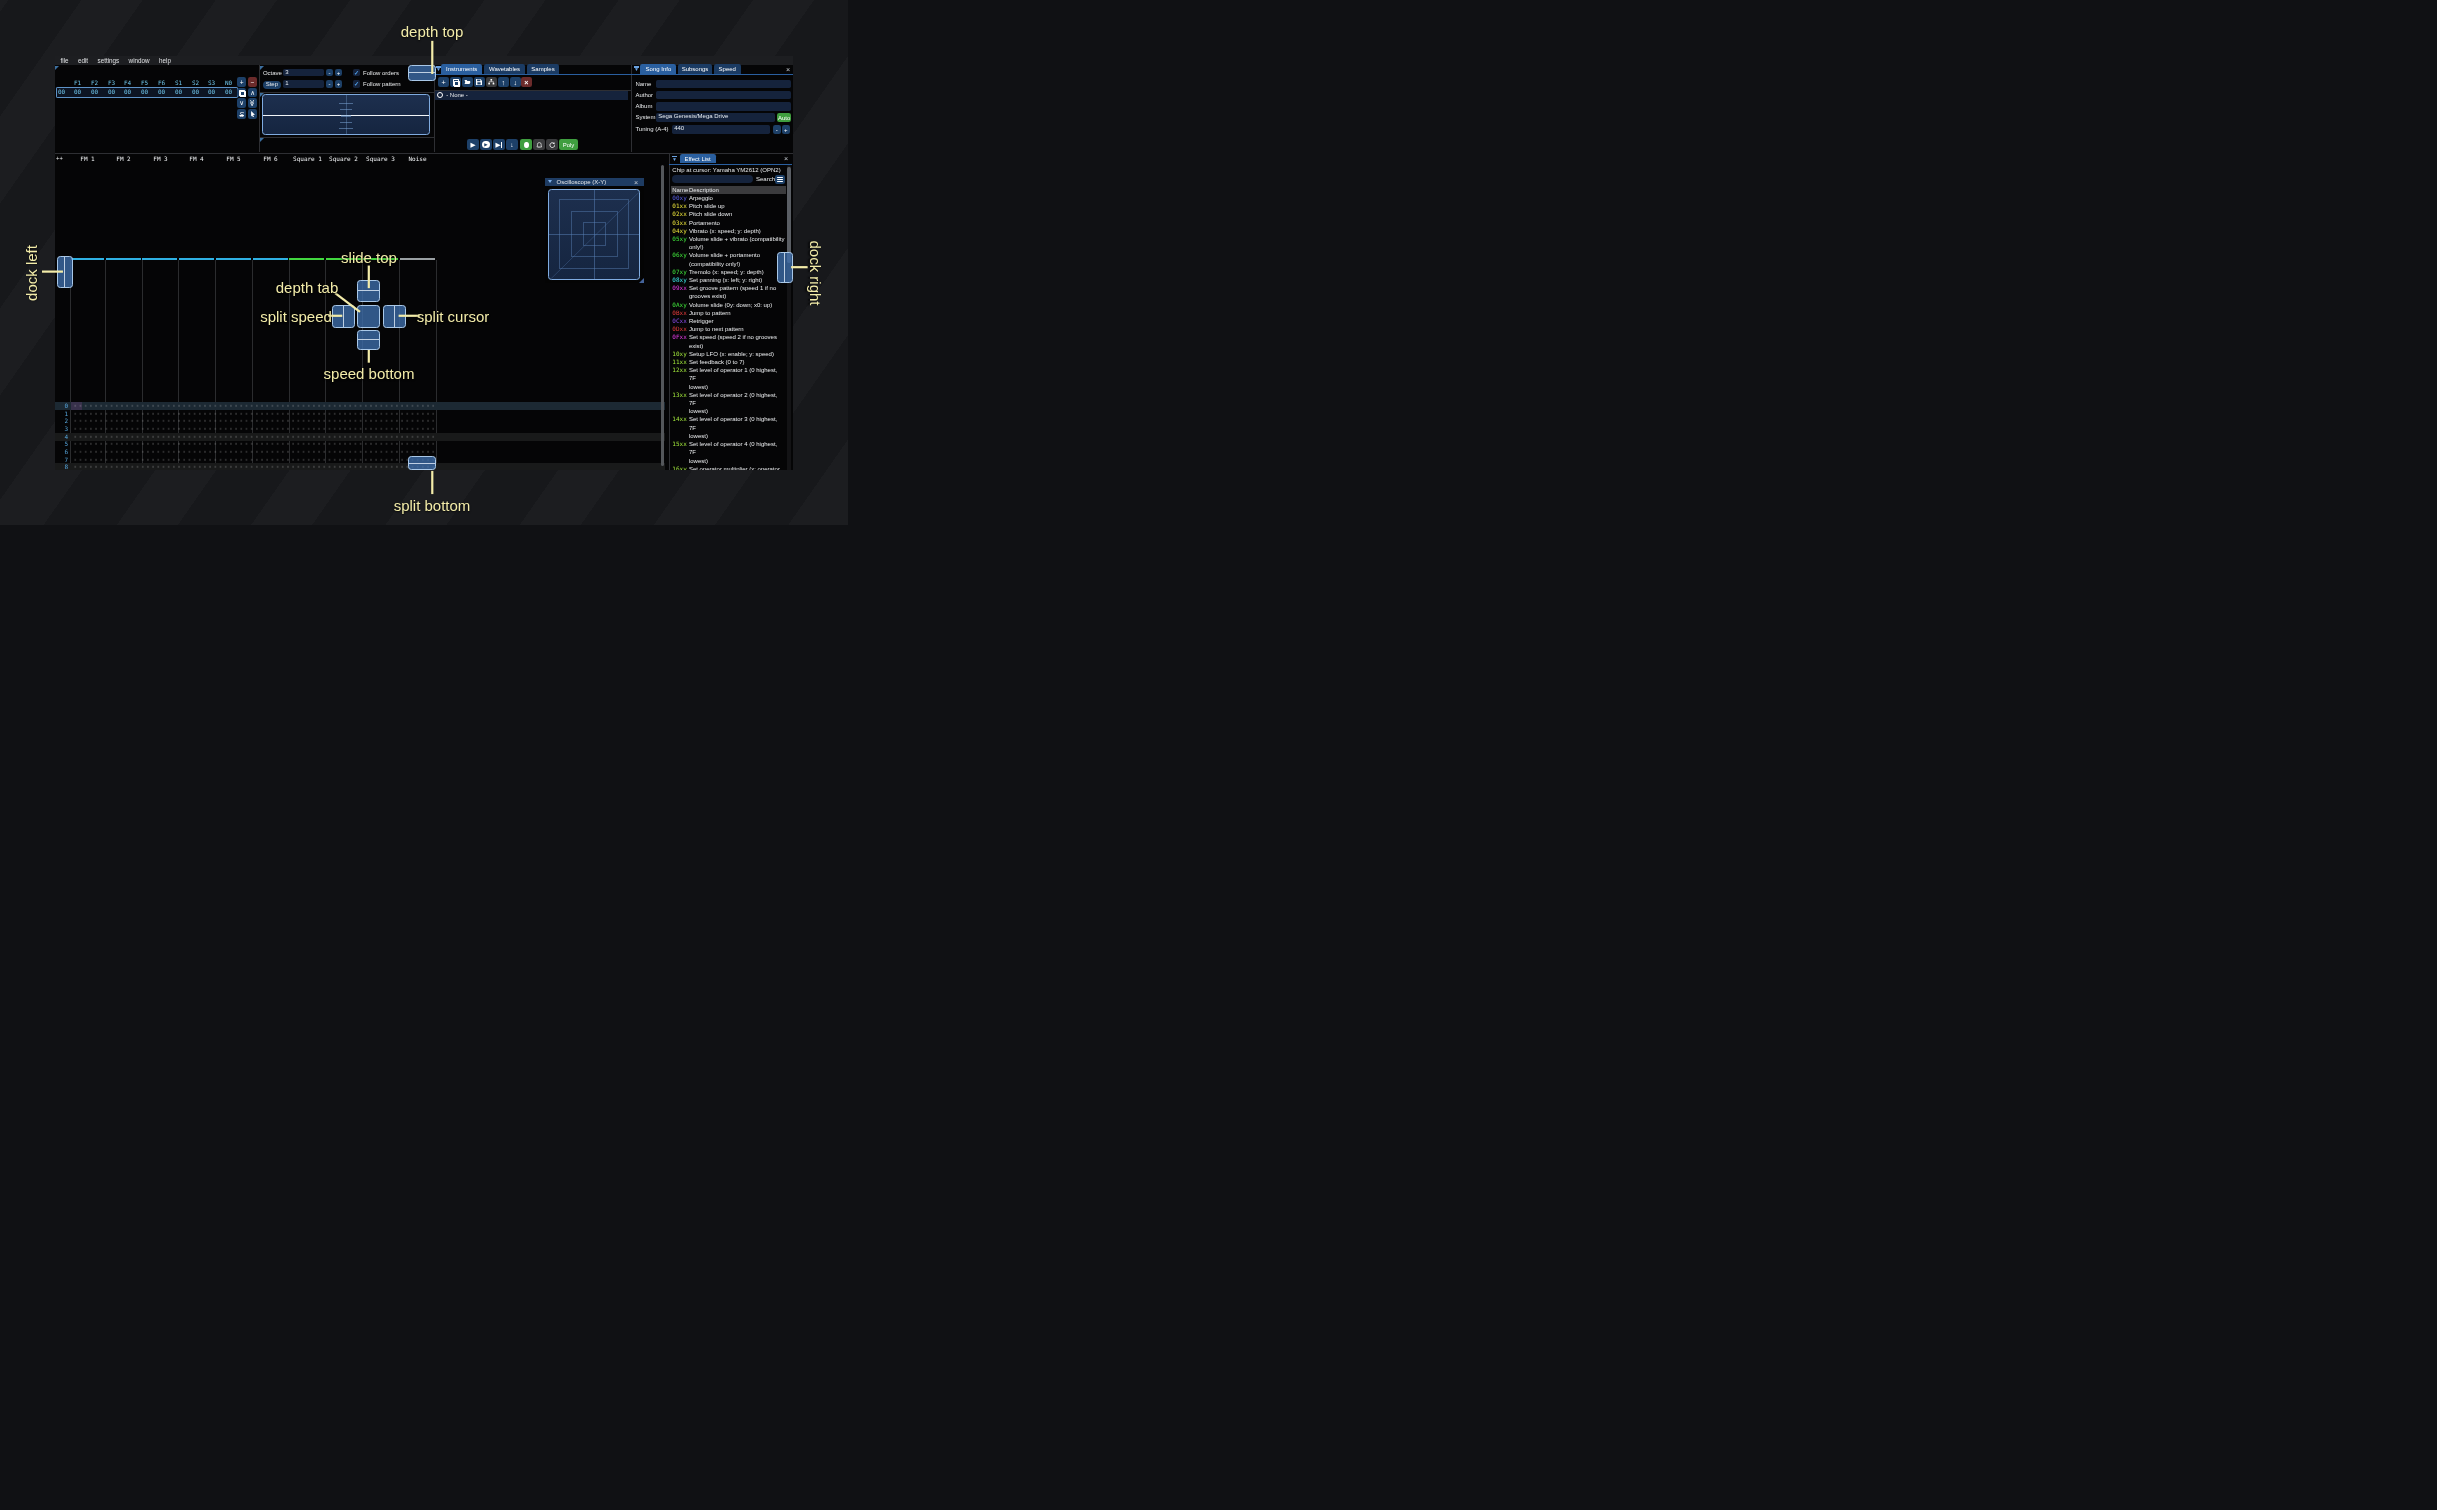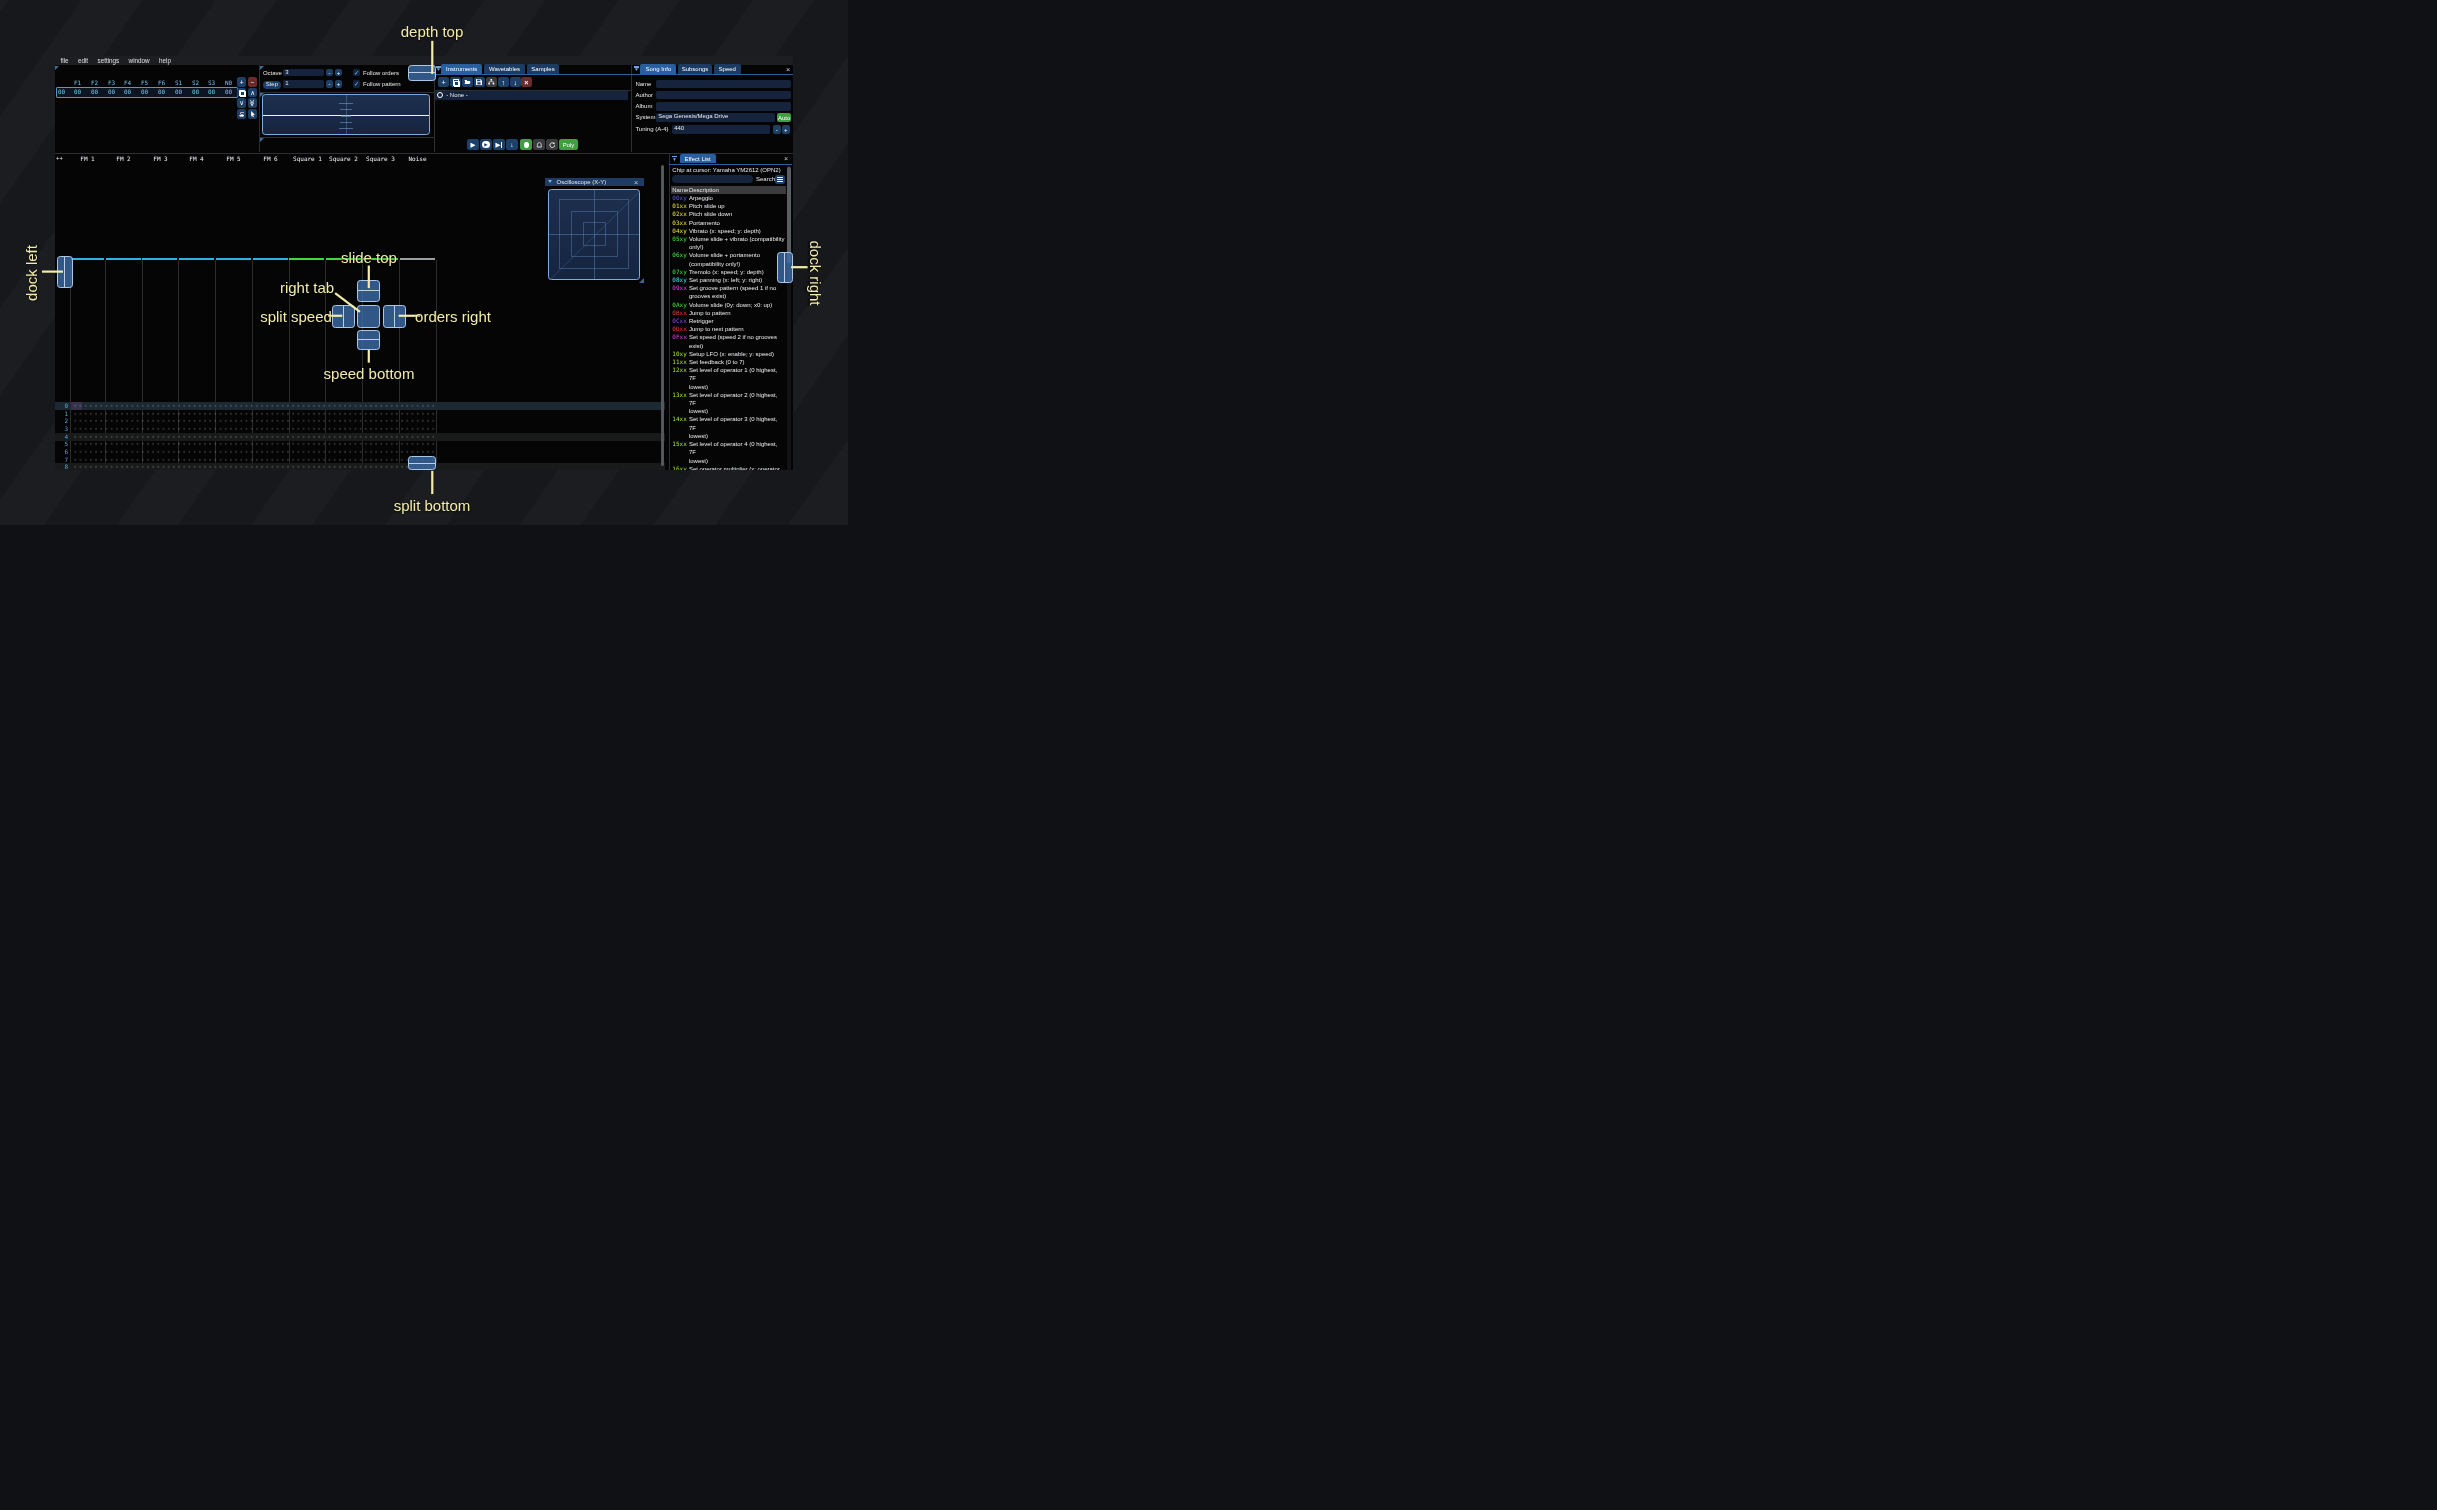--- a/index.html
+++ b/index.html
@@ -524,19 +524,19 @@
       <line x1="594" y1="572" x2="620" y2="572" stroke="#f3eca9" stroke-width="4"></line>
       <line x1="722" y1="572" x2="761" y2="572" stroke="#f3eca9" stroke-width="4"></line>
       <line x1="668" y1="634" x2="668" y2="657" stroke="#f3eca9" stroke-width="4"></line>
     </svg>
   <div id="ylabels">
       <div class="ylabel" style="left: 432px; top: 31px; transform: translate(-50%, -50%) rotate(0deg);">depth top</div>
       <div class="ylabel" style="left: 432px; top: 505px; transform: translate(-50%, -50%) rotate(0deg);">split bottom</div>
       <div class="ylabel" style="left: 31px; top: 273px; transform: translate(-50%, -50%) rotate(-90deg);">dock left</div>
       <div class="ylabel" style="left: 815px; top: 273px; transform: translate(-50%, -50%) rotate(90deg);">dock right</div>
       <div class="ylabel" style="left: 369px; top: 257px; transform: translate(-50%, -50%) rotate(0deg);">slide top</div>
-      <div class="ylabel" style="left: 307px; top: 287px; transform: translate(-50%, -50%) rotate(0deg);">right tab</div>
+      <div class="ylabel" style="left: 307px; top: 287px; transform: translate(-50%, -50%) rotate(0deg);">depth tab</div>
       <div class="ylabel" style="left: 296px; top: 316px; transform: translate(-50%, -50%) rotate(0deg);">split speed</div>
-      <div class="ylabel" style="left: 453px; top: 316px; transform: translate(-50%, -50%) rotate(0deg);">orders right</div>
+      <div class="ylabel" style="left: 453px; top: 316px; transform: translate(-50%, -50%) rotate(0deg);">split cursor</div>
       <div class="ylabel" style="left: 369px; top: 373px; transform: translate(-50%, -50%) rotate(0deg);">speed bottom</div>
     </div>
 </div>
 
 
 </body></html>

